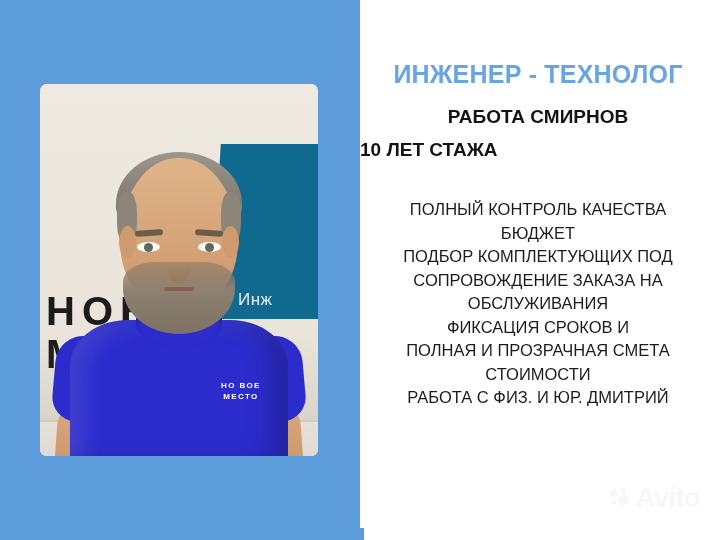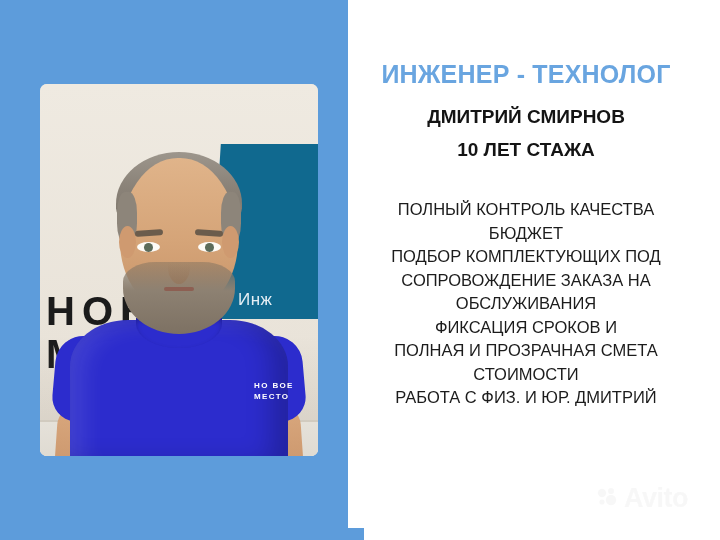--- a/index.html
+++ b/index.html
@@ -271,28 +271,27 @@
 
   .logo-tee {
     position: absolute;
     left: 181px;
     top: 296px;
     color: #ffffff;
     font-size: 8px;
     font-weight: bold;
     letter-spacing: 1.4px;
     line-height: 11px;
-    text-align: left;
-    margin-left: 33px;
+    text-align: center;
   }
 
   
   #right-panel {
     position: absolute;
-    left: 348px;
+    left: 360px;
     top: 0;
     width: 356px;
     height: 528px;
     background: #ffffff;
   }
   #headline {
     position: absolute;
     left: 0; right: 0;
     top: 60px;
     text-align: center;
@@ -307,21 +306,20 @@
     top: 106px;
     text-align: center;
     color: #141414;
     font-size: 19px;
     font-weight: bold;
   }
   #experience {
     position: absolute;
     left: 0; right: 0;
     top: 139px;
-    text-align: center;
     color: #141414;
     font-size: 19px;
     font-weight: bold;
   }
   #services {
     position: absolute;
     left: 10px;
     right: 10px;
     top: 198px;
     text-align: center;
@@ -401,21 +399,21 @@
         </div>
       </div>
 
     </div>
   </div>
 
   <div id="right-panel">
 
     <div id="headline">ИНЖЕНЕР - ТЕХНОЛОГ</div>
 
-    <div id="person-name">ДМИТРИЙ СМИРНОВ</div>
+    <div id="person-name">РАБОТА СМИРНОВ</div>
 
     <div id="experience">10 ЛЕТ СТАЖА</div>
 
     <div id="services">
       <div>ПОЛНЫЙ КОНТРОЛЬ КАЧЕСТВА</div>
       <div>БЮДЖЕТ</div>
       <div>ПОДБОР КОМПЛЕКТУЮЩИХ ПОД</div>
       <div>СОПРОВОЖДЕНИЕ ЗАКАЗА НА</div>
       <div>ОБСЛУЖИВАНИЯ</div>
       <div>ФИКСАЦИЯ СРОКОВ И</div>

